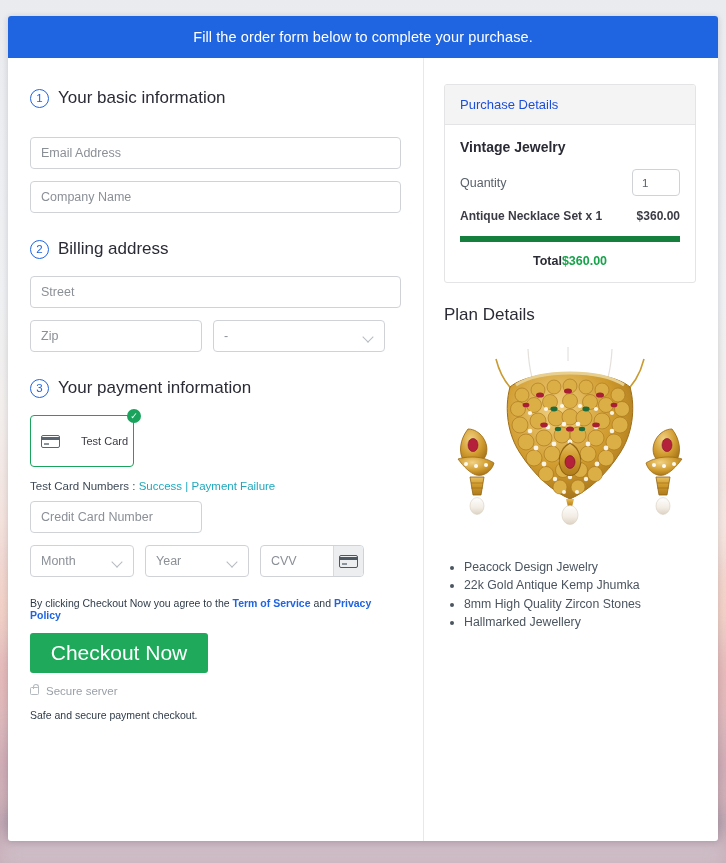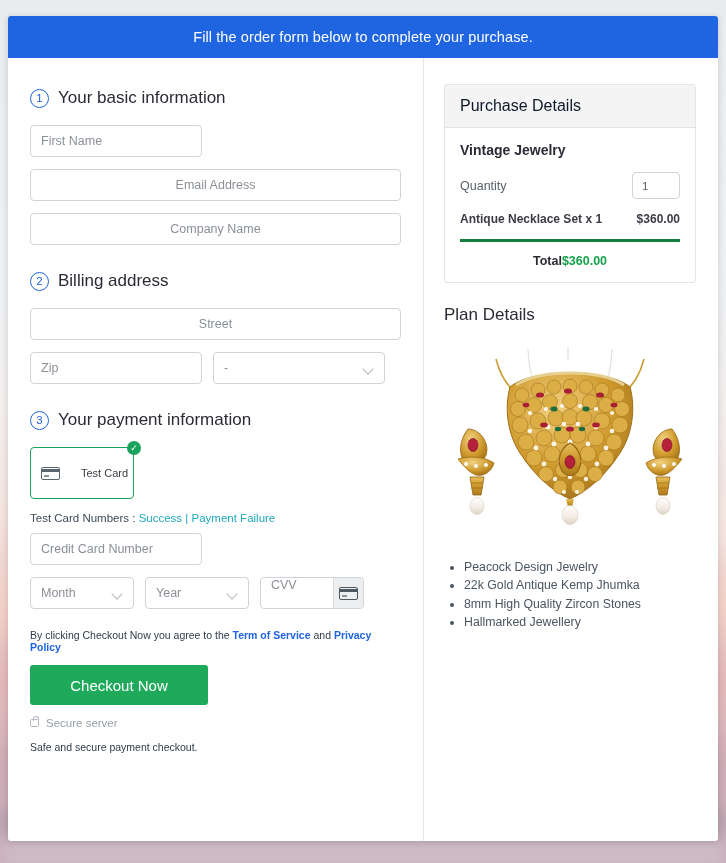--- a/index.html
+++ b/index.html
@@ -111,21 +111,21 @@
     border-radius: 4px;
     background: #fff;
     display: flex;
     align-items: center;
     padding: 0 10px;
     font-size: 12.5px;
     color: #8b9097;
     position: relative;
   }
   .fld.half { width: 172px; flex: none; }
-  .fld.full { width: 100%; justify-content: center; }
+  .fld.full { width: 100%; }
 
   .sel::after {
     content: "";
     position: absolute;
     right: 12px; top: 12px;
     width: 7px; height: 7px;
     border-left: 1.3px solid #b6bbc2;
     border-bottom: 1.3px solid #b6bbc2;
     transform: rotate(-45deg);
   }
@@ -179,21 +179,21 @@
   .sep { color: #1fa8bd; }
 
   .ccnum { width: 172px; }
 
   .pay-row { display: flex; gap: 11px; margin-top: 12px; }
   .pay-sel { width: 104px; }
   .cvv-box {
     width: 104px; height: 32px;
     border: 1px solid #cfd3d8;
     border-radius: 4px;
-    display: flex; 
+    display: flex; align-items: center;
     overflow: hidden;
     background: #fff;
   }
   .cvv-txt {
     flex: 1;
     padding-left: 10px;
     font-size: 12.5px;
     color: #8b9097;
   }
   .cvv-ic {
@@ -212,21 +212,21 @@
   }
   .terms a { color: #1f64e0; text-decoration: none; font-weight: bold; }
 
   .checkout-btn {
     margin-top: 12px;
     width: 178px; height: 40px;
     background: #1faa5b;
     color: #fff;
     border: none;
     border-radius: 3px;
-    font-size: 15px;
+    font-size: 21px;
     font-family: "Liberation Sans", sans-serif;
     cursor: pointer;
   }
 
   .secure {
     margin-top: 12px;
     display: flex; align-items: center; gap: 7px;
     font-size: 11.5px;
     color: #9aa0a8;
   }
@@ -255,22 +255,22 @@
   
   .purchase-box {
     border: 1px solid #e4e4e6;
     border-radius: 3px;
     overflow: hidden;
   }
   .pb-head {
     background: #f4f4f5;
     border-bottom: 1px solid #e4e4e6;
     padding: 12px 15px;
-    font-size: 16px;
-    color: #0f172a;
+    font-size: 13px;
+    color: #1d4ed8;
   }
   .pb-body { padding: 14px 15px 14px 15px; }
   .prod-name {
     font-size: 14px;
     font-weight: bold;
     color: #2b2b36;
     margin-bottom: 14px;
   }
   .qty-row {
     display: flex; align-items: center; justify-content: space-between;
@@ -285,21 +285,21 @@
     padding-left: 9px;
     font-size: 11.5px;
     color: #5a6069;
     background: #fff;
   }
   .line-row {
     display: flex; justify-content: space-between;
     font-size: 12px;
     color: #3b3b45;
     padding-bottom: 13px;
-    border-bottom: 3px solid #15803d;
+    border-bottom: 6px solid #15803d;
     font-weight: bold;
   }
   .total-row {
     display: flex; justify-content: center;
     padding-top: 12px;
     font-size: 12.5px;
     font-weight: bold;
     color: #2b2b36;
   }
   .total-amt { color: #16a34a; }
@@ -346,23 +346,20 @@
 
     <div class="col-left">
 
       
       <div class="sec-head">
         <span class="sec-num">1</span>
         <span class="sec-title">Your basic information</span>
       </div>
 
       <div class="row">
-        <div class="fld half">
-          <span>First Name</span>
-        </div>
       </div>
 
       <div class="row">
         <div class="fld full">
           <span>Email Address</span>
         </div>
       </div>
 
       <div class="row">
         <div class="fld full">

